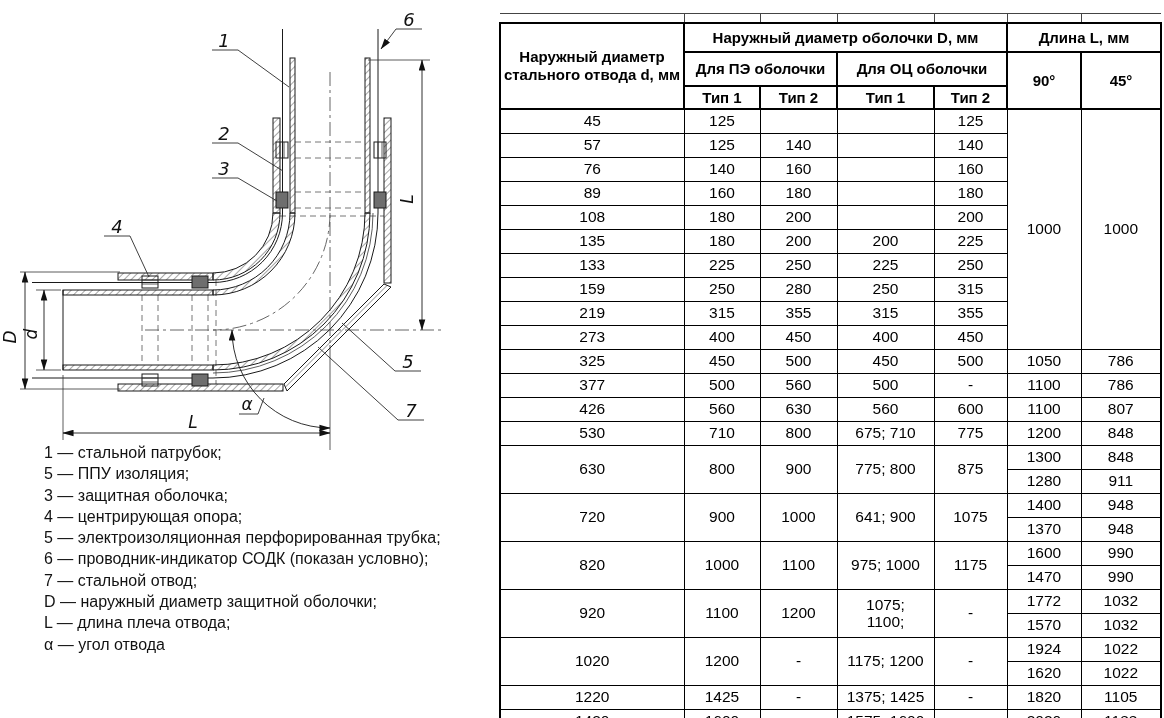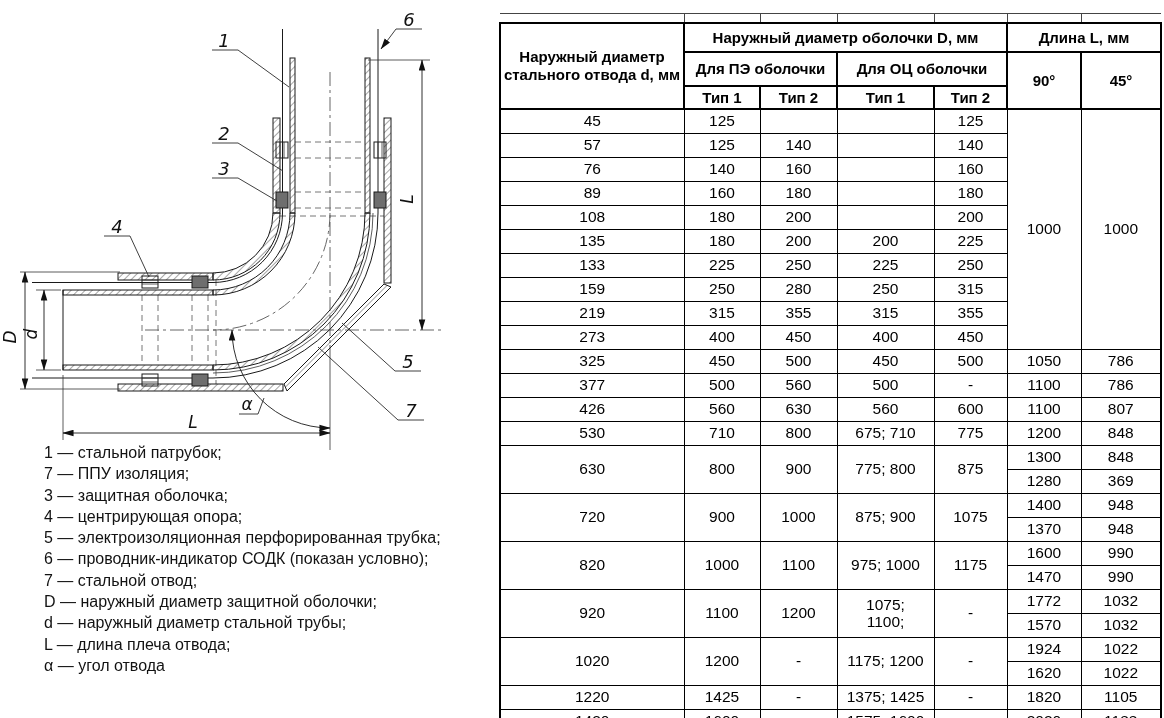--- a/index.html
+++ b/index.html
@@ -157,28 +157,27 @@
       <line class="lead" x1="396" y1="29" x2="422" y2="29"></line>
         <line class="lead" x1="396" y1="29" x2="381" y2="49" marker-end="url(#arr)"></line>
       <text class="lbl" x="411" y="417" text-anchor="middle">7</text>
       <line class="lead" x1="398" y1="420" x2="424" y2="420"></line>
         <line class="lead" x1="398" y1="420" x2="318" y2="347"></line>
     </g>
   </svg>
 
   <div class="legend">
       <div>1 — стальной патрубок;</div>
-      <div>7 — ППУ изоляция;</div>
+      <div>5 — ППУ изоляция;</div>
       <div>3 — защитная оболочка;</div>
       <div>4 — центрирующая опора;</div>
       <div>5 — электроизоляционная перфорированная трубка;</div>
       <div>6 — проводник-индикатор СОДК (показан условно);</div>
       <div>7 — стальной отвод;</div>
       <div>D — наружный диаметр защитной оболочки;</div>
-      <div>d — наружный диаметр стальной трубы;</div>
       <div>L — длина плеча отвода;</div>
       <div>α — угол отвода</div>
     </div>
 
   <div class="topline">
     <span style="left:184px"></span>
       <span style="left:260px"></span>
       <span style="left:337px"></span>
     <span style="left:434px"></span>
       <span style="left:507px"></span>
@@ -328,27 +327,27 @@
             <td rowspan="2">630</td>
             <td rowspan="2">800</td>
             <td rowspan="2">900</td>
             <td rowspan="2">775; 800</td>
             <td rowspan="2">875</td>
             <td>1300</td>
             <td>848</td>
           </tr>
           <tr>
             <td>1280</td>
-            <td>369</td>
+            <td>911</td>
           </tr>
           <tr>
             <td rowspan="2">720</td>
             <td rowspan="2">900</td>
             <td rowspan="2">1000</td>
-            <td rowspan="2">875; 900</td>
+            <td rowspan="2">641; 900</td>
             <td rowspan="2">1075</td>
             <td>1400</td>
             <td>948</td>
           </tr>
           <tr>
             <td>1370</td>
             <td>948</td>
           </tr>
           <tr>
             <td rowspan="2">820</td>

